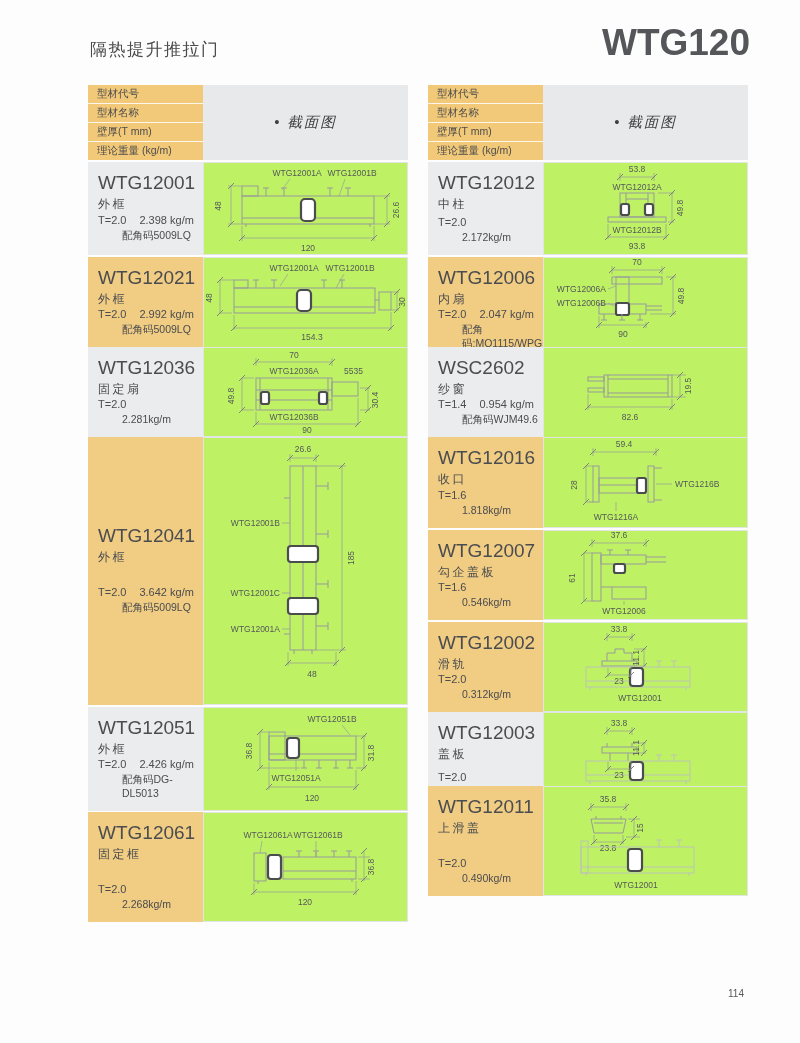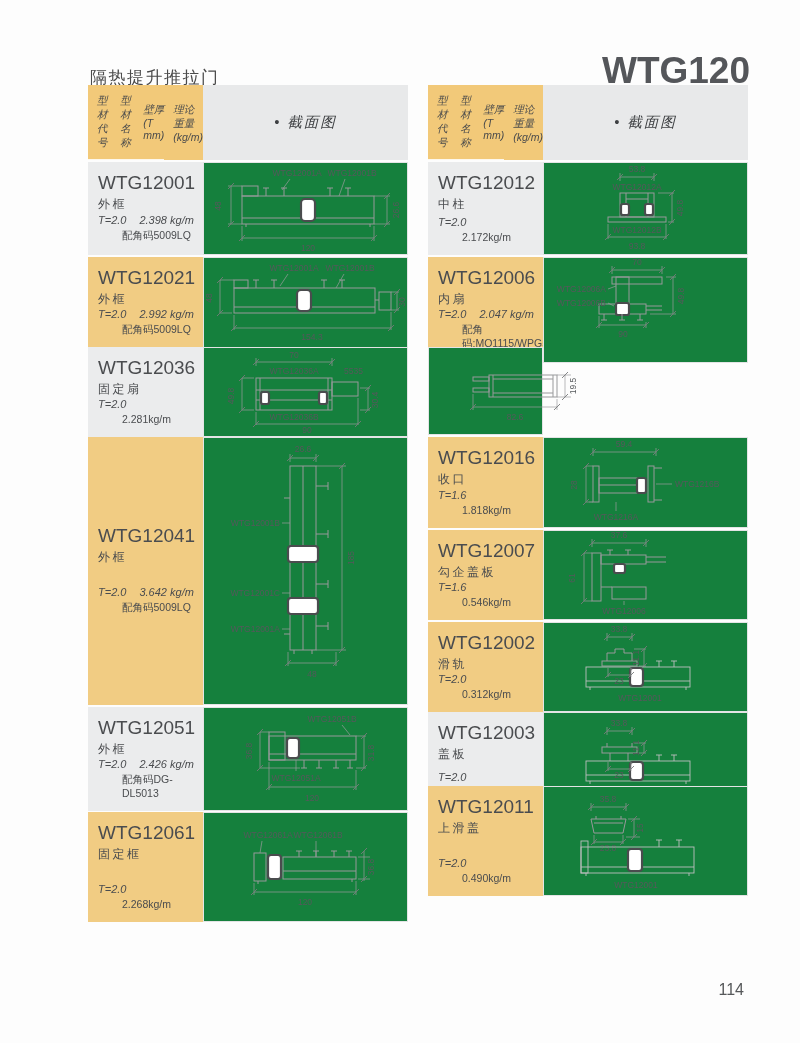--- a/index.html
+++ b/index.html
@@ -1,54 +1,54 @@
 <!DOCTYPE html>
 <html style="--header-yellow: #f2c979; --row-yellow: #f1cc83; --row-gray: #ebeced; --header-gray: #e8e9ea;"><head>
 <meta charset="utf-8">
 <style>
   html,body { margin:0; padding:0; background:#ffffff; }
   body { font-family:"Liberation Sans","DejaVu Sans",sans-serif; }
   .page { position:relative; width:800px; height:1043px; background:#fdfdfd; overflow:hidden; }
 
-  .header-bar { position:absolute; left:90px; top:24px; width:660px; display:flex; justify-content:space-between; align-items:flex-end;margin-top:28px; }
+  .header-bar { position:absolute; left:90px; top:24px; width:660px; display:flex; justify-content:space-between; align-items:flex-end; }
   .doc-title { font-size:17px; color:#4b4b4b; letter-spacing:1.5px; }
   .model-title { font-size:37px; font-weight:700; color:#54565a; line-height:1; letter-spacing:0; }
 
   .ctable { position:absolute; top:85px; width:320px; }
   .ctable.tleft { left:88px; }
   .ctable.tright { left:428px; }
 
   .thead { display:grid; grid-template-columns:115px 1fr; height:75px; margin-bottom:2px; }
-  .thead-labels { background:var(--header-yellow,#f2c979); display:flex; flex-direction:row;font-style:italic; }
+  .thead-labels { background:var(--header-yellow,#f2c979); display:flex; flex-direction:column; }
   .thead-labels > div { flex:1; display:flex; align-items:center; padding-left:9px; font-size:10.5px; color:#4c4c4c; border-bottom:1px solid rgba(255,255,255,.85); }
   .thead-labels > div:last-child { border-bottom:none; }
   .thead-section { background:var(--header-gray,#e8e9ea); display:flex; align-items:center; justify-content:center; font-size:14.5px; color:#3e4043; letter-spacing:2px;font-style:italic; }
 
   .trow { display:grid; grid-template-columns:115px 1fr; margin-bottom:2px; }
   .info { display:flex; flex-direction:column; padding:10px 5px 12px 10px; box-sizing:border-box; }
   .info.gray { background:var(--row-gray,#ebeced); }
   .info.yellow { background:var(--row-yellow,#f1cc83); }
   .info.center { justify-content:center; }
   .info.center .spec { margin-top:20px; }
   .code { font-size:19px; color:#4a4c4f; }
   .pname { font-size:12px; color:#4a4c4f; letter-spacing:2.5px; margin-top:2px; }
   .spec { margin-top:auto; font-size:11px; color:#4a4c4f; }
-  .spec .l1 { display:flex; gap:13px;font-style:italic; }
+  .spec .l1 { display:flex; gap:13px; }
   .spec .l2 { margin-top:3px; font-size:10.5px;padding-left:24px; }
 
-  .diagram { background:#15803d; border:1px solid #e3e4e5; box-sizing:border-box; }
+  .diagram { background:#bef264; border:1px solid #e3e4e5; box-sizing:border-box; }
   .diagram svg { display:block; overflow:visible; }
   .diagram text { font-family:"Liberation Sans","DejaVu Sans",sans-serif; font-size:8.5px; fill:#55585b; }
   .diagram .p  { fill:none; stroke:#98999b; stroke-width:1; }
   .diagram .pl { fill:none; stroke:#bdbebf; stroke-width:.9; }
   .diagram .d  { fill:none; stroke:#9b9c9e; stroke-width:.7; }
   .diagram .tk { fill:none; stroke:#77797b; stroke-width:.9; }
   .diagram .tb { fill:#fff; stroke:#4a4c4e; stroke-width:2.2; }
 
-  .page-num { position:absolute; right:56px; bottom:44px; font-size:16px; color:#56585a; }
+  .page-num { position:absolute; right:56px; bottom:44px; font-size:10px; color:#56585a; }
 </style>
 </head>
 <body>
 
 <div class="page">
 
   <div class="header-bar">
     <div class="doc-title">隔热提升推拉门</div>
     <div class="model-title">WTG120</div>
   </div>
@@ -347,20 +347,31 @@
             <path class="tk" d="M126,22 l6,-6 M126,59 l6,-6"></path>
           <text class="dim" transform="translate(140,38) rotate(-90)" text-anchor="middle">49.8</text>
           <path class="d" d="M55,58 v12 M102,64 v6 M55,67 h47"></path>
             <path class="tk" d="M52,70 l6,-6 M99,70 l6,-6"></path>
           <text class="dim" x="79" y="79" text-anchor="middle">90</text>
         </svg>
       </div>
     </div>
 
     <div class="trow" style="height:88px">
+      <div class="info gray">
+        <div class="code">WSC2602</div>
+        <div class="pname">纱窗</div>
+        <div class="spec">
+          <div class="l1">
+              <span>T=1.4</span>
+              <span>0.954 kg/m</span>
+            </div>
+          <div class="l2">配角码WJM49.6</div>
+        </div>
+      </div>
       <div class="diagram">
         <svg width="203" height="86">
           <rect class="p" x="60" y="27" width="68" height="22"></rect>
           <path class="p" d="M64,27 v22 M124,27 v22 M64,31 h60 M64,45 h60"></path>
           <rect class="p" x="44" y="29" width="16" height="4"></rect>
           <rect class="p" x="44" y="40" width="16" height="4"></rect>
           <path class="d" d="M128,27 h14 M128,49 h14 M136,27 v22"></path>
             <path class="tk" d="M133,30 l6,-6 M133,52 l6,-6"></path>
           <text class="dim" transform="translate(147,38) rotate(-90)" text-anchor="middle">19.5</text>
           <path class="d" d="M44,46 v16 M128,51 v11 M44,59 h84"></path>

